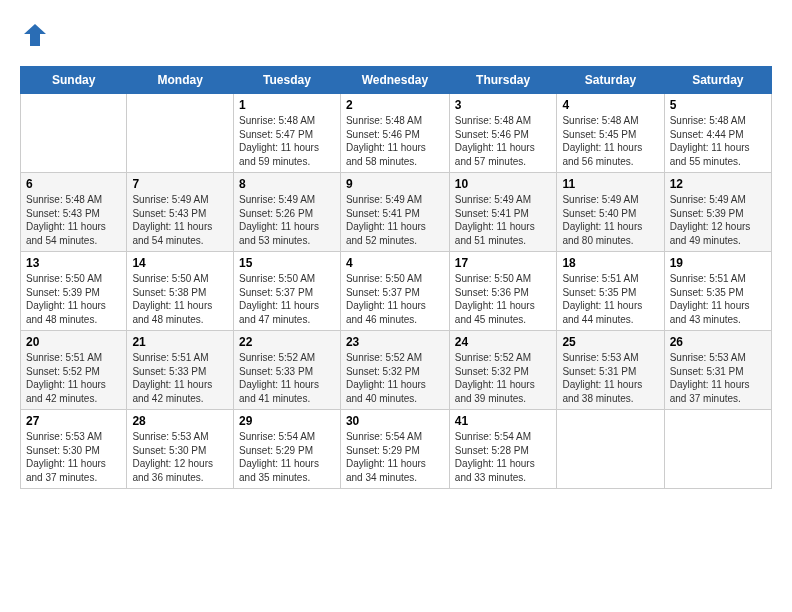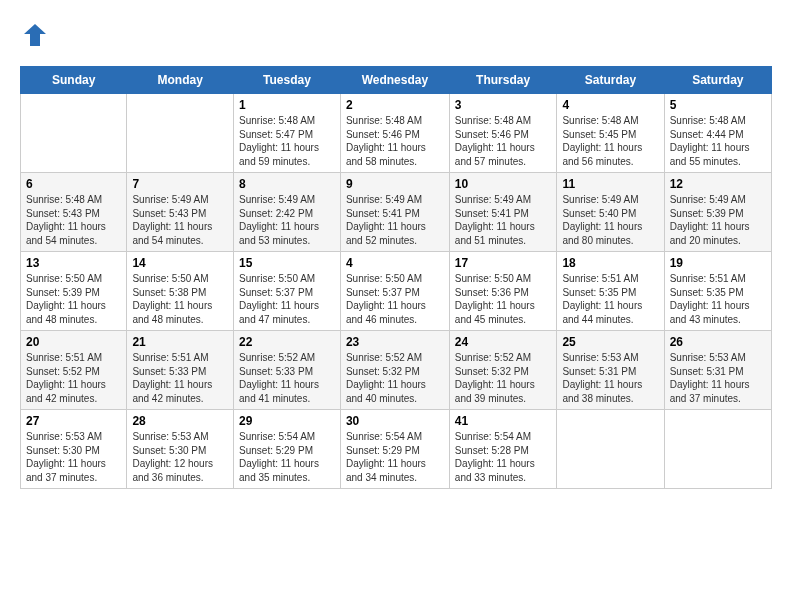--- a/index.html
+++ b/index.html
@@ -154,37 +154,37 @@
         <td>
           <span class="day-num">6</span>
           <div class="cell-info"><span>Sunrise: 5:48 AM</span><br><span>Sunset: 5:43 PM</span><br><span>Daylight: 11 hours and 54 minutes.</span></div>
         </td>
         <td>
           <span class="day-num">7</span>
           <div class="cell-info"><span>Sunrise: 5:49 AM</span><br><span>Sunset: 5:43 PM</span><br><span>Daylight: 11 hours and 54 minutes.</span></div>
         </td>
         <td>
           <span class="day-num">8</span>
-          <div class="cell-info"><span>Sunrise: 5:49 AM</span><br><span>Sunset: 2:42 PM</span><br><span>Daylight: 11 hours and 53 minutes.</span></div>
+          <div class="cell-info"><span>Sunrise: 5:49 AM</span><br><span>Sunset: 5:26 PM</span><br><span>Daylight: 11 hours and 53 minutes.</span></div>
         </td>
         <td>
           <span class="day-num">9</span>
           <div class="cell-info"><span>Sunrise: 5:49 AM</span><br><span>Sunset: 5:41 PM</span><br><span>Daylight: 11 hours and 52 minutes.</span></div>
         </td>
         <td>
           <span class="day-num">10</span>
           <div class="cell-info"><span>Sunrise: 5:49 AM</span><br><span>Sunset: 5:41 PM</span><br><span>Daylight: 11 hours and 51 minutes.</span></div>
         </td>
         <td>
           <span class="day-num">11</span>
           <div class="cell-info"><span>Sunrise: 5:49 AM</span><br><span>Sunset: 5:40 PM</span><br><span>Daylight: 11 hours and 80 minutes.</span></div>
         </td>
         <td>
           <span class="day-num">12</span>
-          <div class="cell-info"><span>Sunrise: 5:49 AM</span><br><span>Sunset: 5:39 PM</span><br><span>Daylight: 11 hours and 20 minutes.</span></div>
+          <div class="cell-info"><span>Sunrise: 5:49 AM</span><br><span>Sunset: 5:39 PM</span><br><span>Daylight: 12 hours and 49 minutes.</span></div>
         </td>
       </tr>
       <tr>
         <td>
           <span class="day-num">13</span>
           <div class="cell-info"><span>Sunrise: 5:50 AM</span><br><span>Sunset: 5:39 PM</span><br><span>Daylight: 11 hours and 48 minutes.</span></div>
         </td>
         <td>
           <span class="day-num">14</span>
           <div class="cell-info"><span>Sunrise: 5:50 AM</span><br><span>Sunset: 5:38 PM</span><br><span>Daylight: 11 hours and 48 minutes.</span></div>

